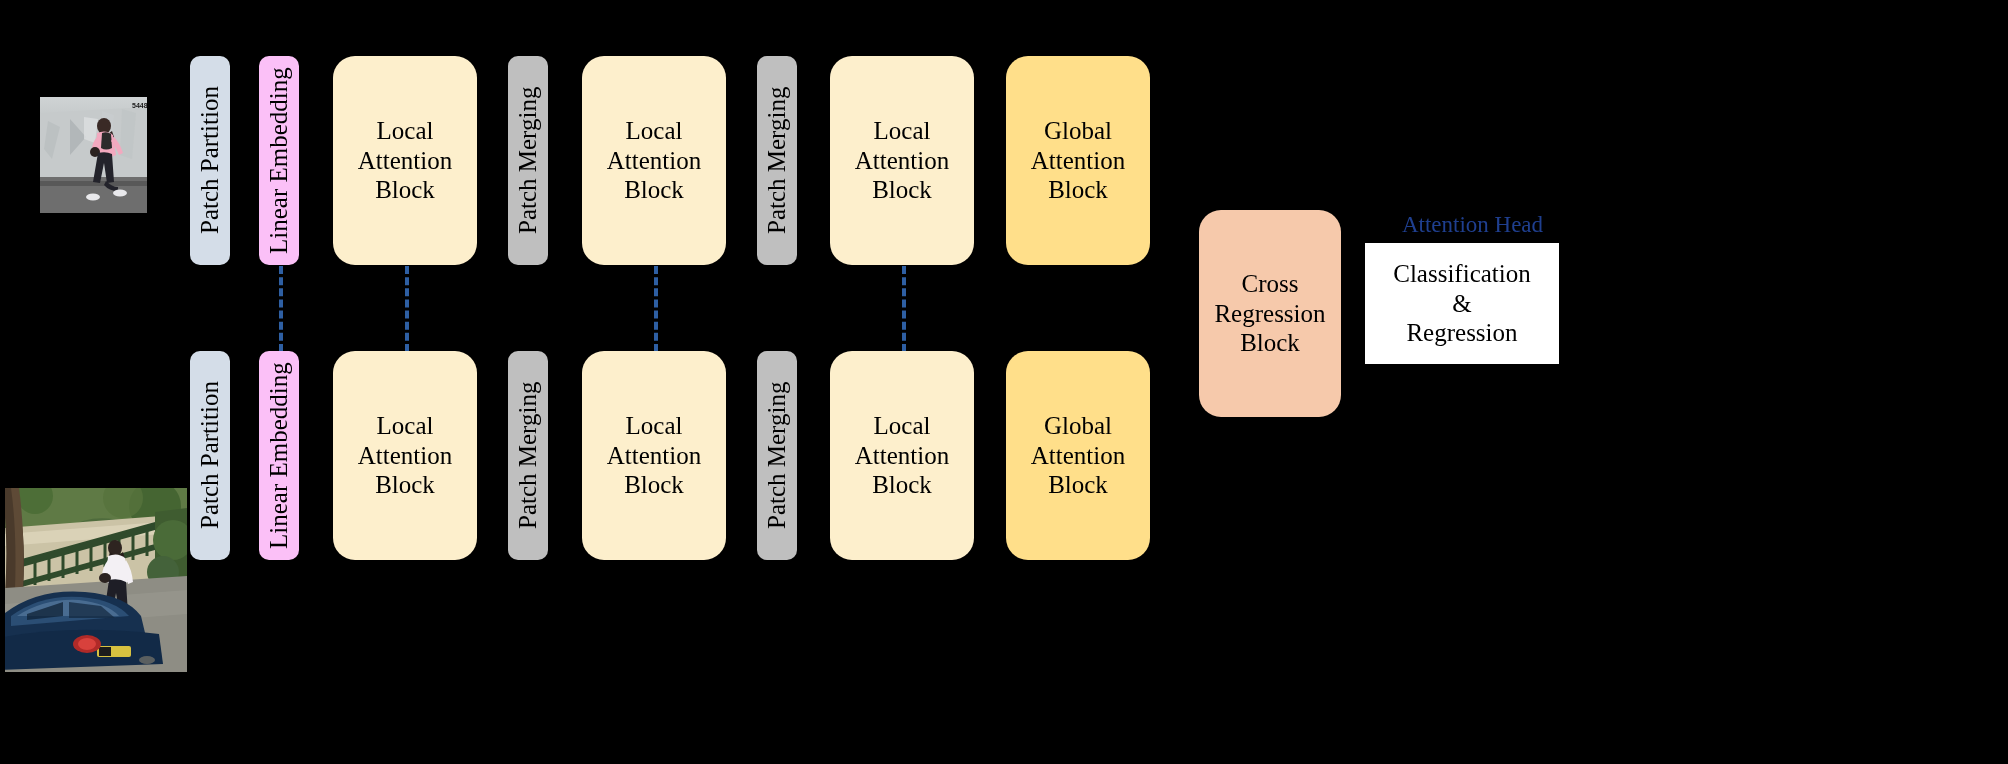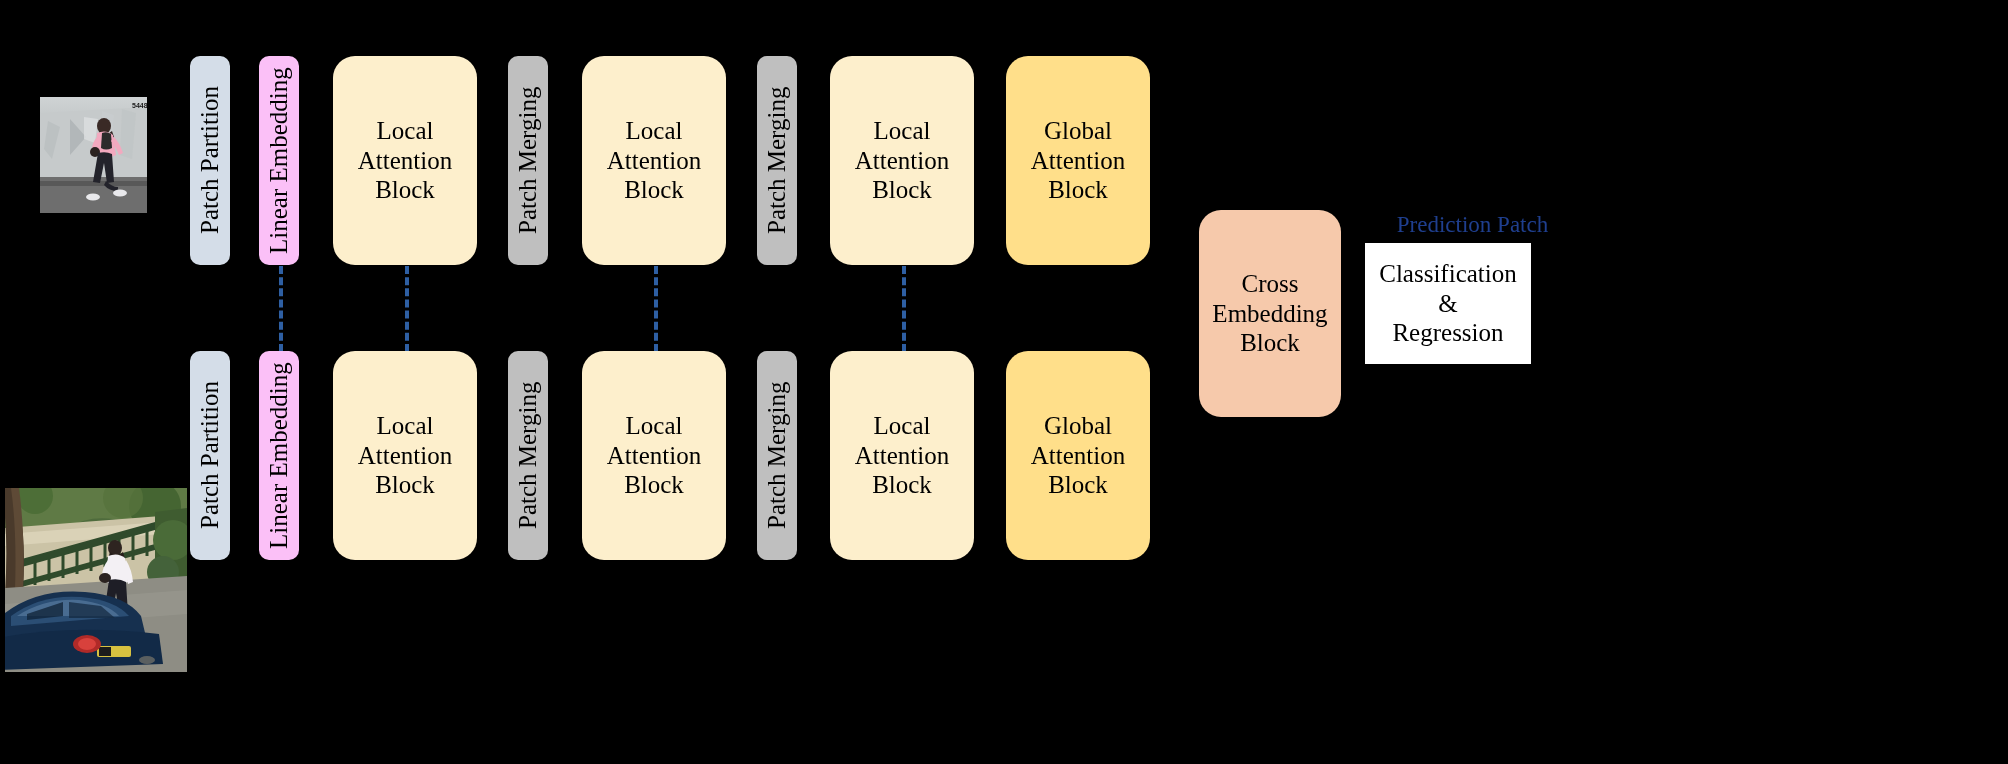--- a/index.html
+++ b/index.html
@@ -223,22 +223,22 @@
 
   <div class="node rounded-lg" style="left:830px; top:351px; width:144px; height:209px; background:#fdefcc; font-size:25px;">Local
 Attention
 Block</div>
 
   <div class="node rounded-lg" style="left:1006px; top:351px; width:144px; height:209px; background:#ffdf8a; font-size:25px;">Global
 Attention
 Block</div>
 
   <div class="node rounded-lg" style="left:1199px; top:210px; width:142px; height:207px; background:#f6c9ab; font-size:25px;">Cross
-Embedding
-Block</div>
-
-  <div class="head-label" style="left:1365px; top:212px; width:215px;">Prediction Patch</div>
-
-  <div class="node white-box" style="left:1365px; top:243px; width:166px; height:121px; background:#ffffff; font-size:25px;">Classification
+Regression
+Block</div>
+
+  <div class="head-label" style="left:1365px; top:212px; width:215px;">Attention Head</div>
+
+  <div class="node white-box" style="left:1365px; top:243px; width:194px; height:121px; background:#ffffff; font-size:25px;">Classification
 &amp;
 Regression</div>
 
 </div>
 
 </body></html>

